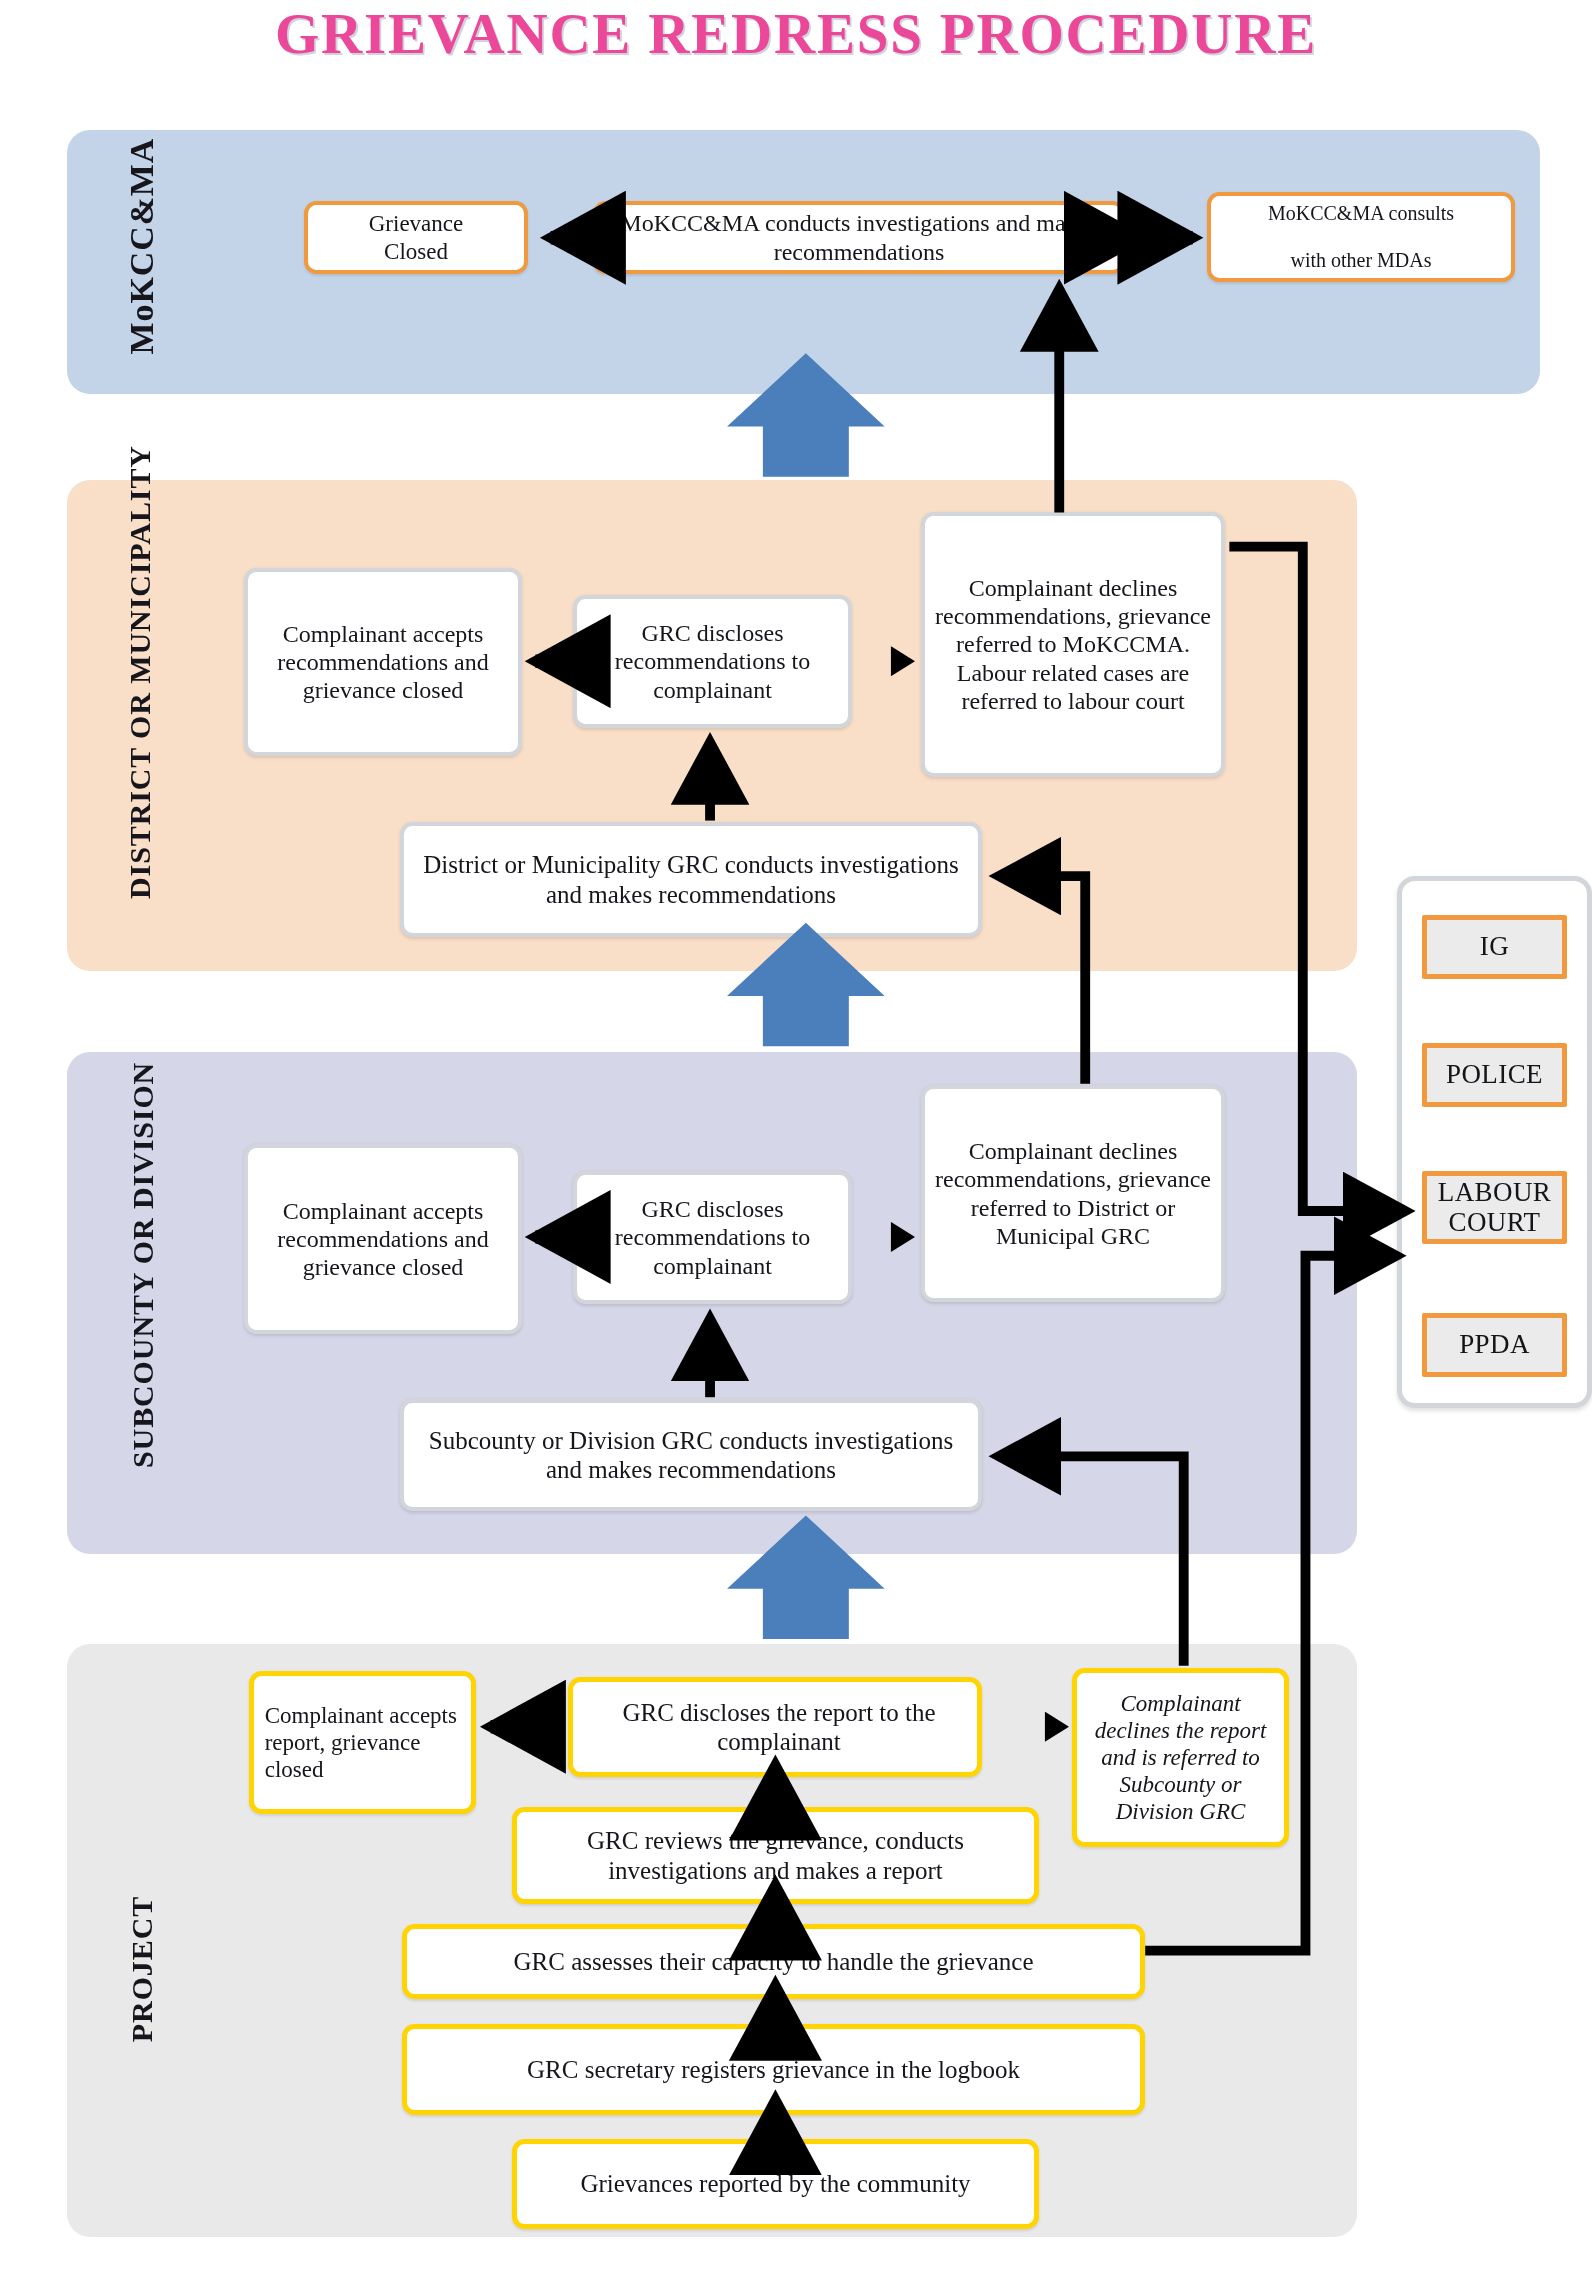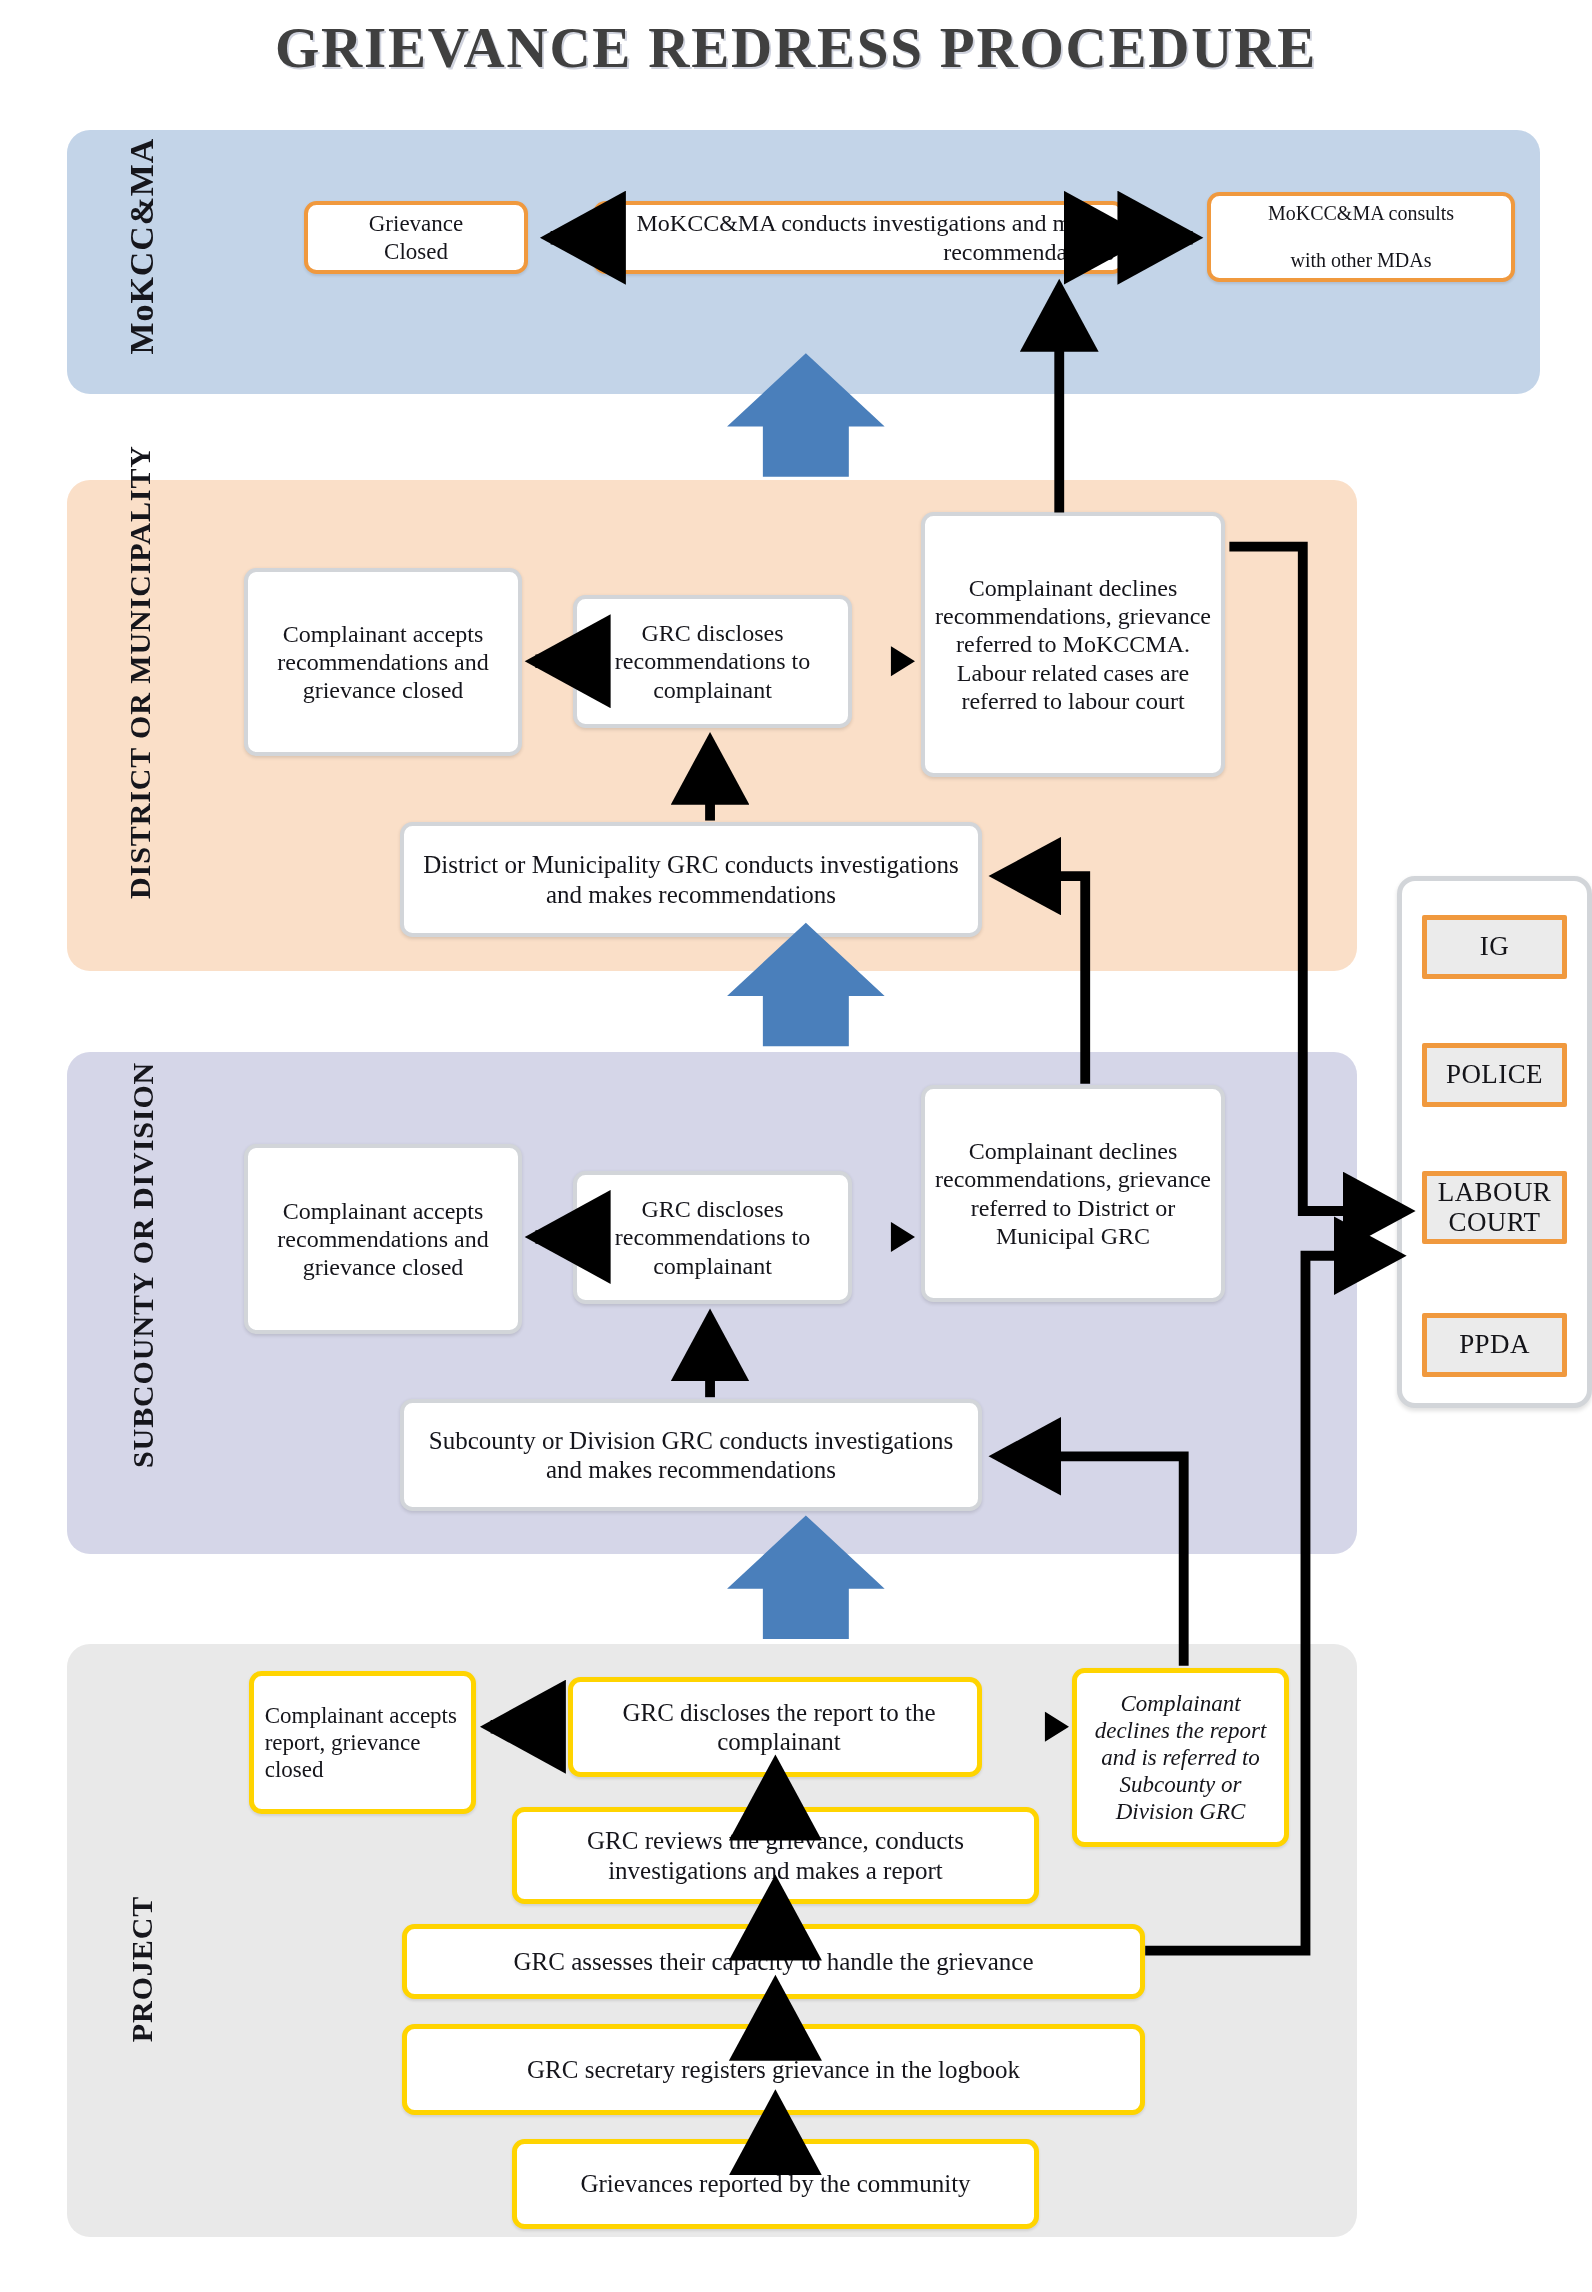--- a/index.html
+++ b/index.html
@@ -1,23 +1,23 @@
 <!DOCTYPE html>
 <html style="font-size:14.3px"><head>
 <meta charset="utf-8">
 <style>
   html,body{margin:0;padding:0;background:#ffffff;}
   body{width:1592px;height:2293px;font-family:"Liberation Serif",serif;}
   #stage{position:relative;width:1592px;height:2293px;overflow:hidden;background:#fff;}
 
   
   .title{
-    position:absolute;left:0;top:15px;width:1592px;text-align:center;
+    position:absolute;left:0;top:1px;width:1592px;text-align:center;
     font-family:"Liberation Serif",serif;font-weight:bold;
-    font-size:57px;letter-spacing:1.8px;color:#404040;
+    font-size:57px;letter-spacing:1.8px;color:#ec4899;
     text-shadow:1.8px 1.8px 0 rgba(120,130,160,.35);
   }
 
   
   .band{position:absolute;border-radius:23px;}
   .band-label{
     position:absolute;
     font-family:"Liberation Serif",serif;font-weight:bold;
     color:#16161c;white-space:nowrap;
     transform-origin:center center;
@@ -68,21 +68,21 @@
   <div class="band-label" style="left:52px;top:246px;width:179px;text-align:center;font-size:34px;">MoKCC&amp;MA</div>
   <div class="band-label" style="left:-29.6px;top:712px;width:340px;text-align:center;font-size:30px;">DISTRICT OR MUNICIPALITY</div>
   <div class="band-label" style="left:-9px;top:1299px;width:304px;text-align:center;font-size:30px;">SUBCOUNTY OR DIVISION</div>
   <div class="band-label" style="left:34px;top:1952px;width:215px;text-align:center;font-size:30px;">PROJECT</div>
 
   <div class="node n-orange" style="left:304px;top:201px;width:224px;height:73px;font-size:23px;">
     <span style="white-space:pre-line;">Grievance
 Closed</span>
   </div>
 
-  <div class="node n-orange" style="left:593px;top:201px;width:532px;height:73px;font-size:24px;text-align:right;">
+  <div class="node n-orange" style="left:593px;top:201px;width:532px;height:73px;font-size:24px;">
     <span>MoKCC&amp;MA conducts investigations and makes recommendations</span>
   </div>
 
   <div class="node n-orange" style="left:1207px;top:192px;width:308px;height:90px;font-size:20px;">
     <span style="white-space:pre-line;">MoKCC&amp;MA consults
 
 with other MDAs</span>
   </div>
 
   <div class="node n-grey" style="left:244px;top:568px;width:278px;height:188px;font-size:24px;">

